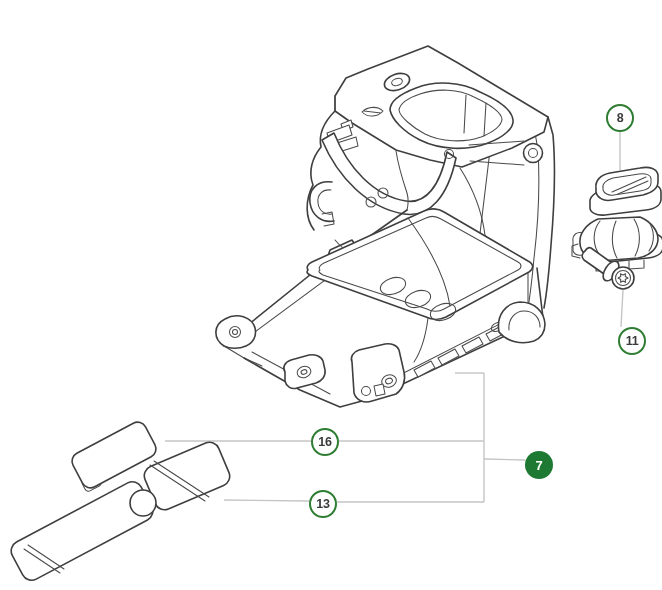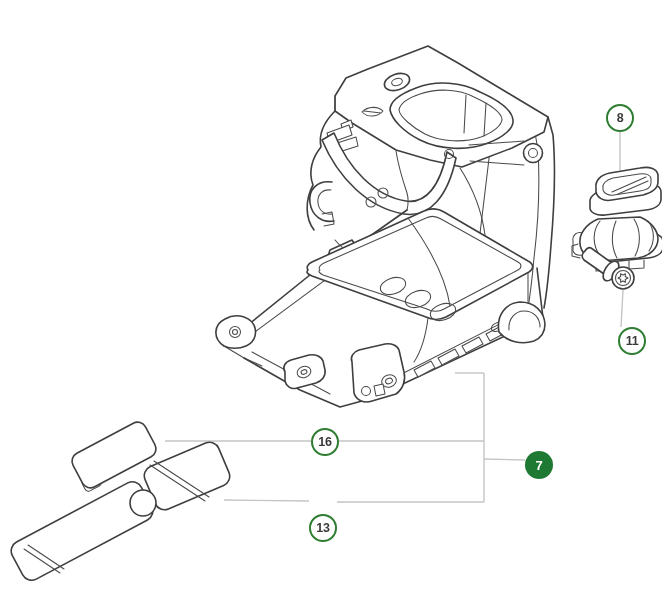--- a/index.html
+++ b/index.html
@@ -176,16 +176,16 @@
       <circle class="w2" cx="143" cy="503" r="13"></circle>
     </g>
   </svg>
 
   <div class="callout outline" style="left:606px;top:104px;">8</div>
 
   <div class="callout outline" style="left:606px;top:327px;margin-left:12px;">11</div>
 
   <div class="callout outline" style="left:311px;top:428px;">16</div>
 
-  <div class="callout outline" style="left:309px;top:490px;margin-top:24px;">13</div>
+  <div class="callout outline" style="left:309px;top:490px;">13</div>
 
   <div class="callout filled" style="left:525px;top:451px;">7</div>
 </div>
 
 </body></html>

